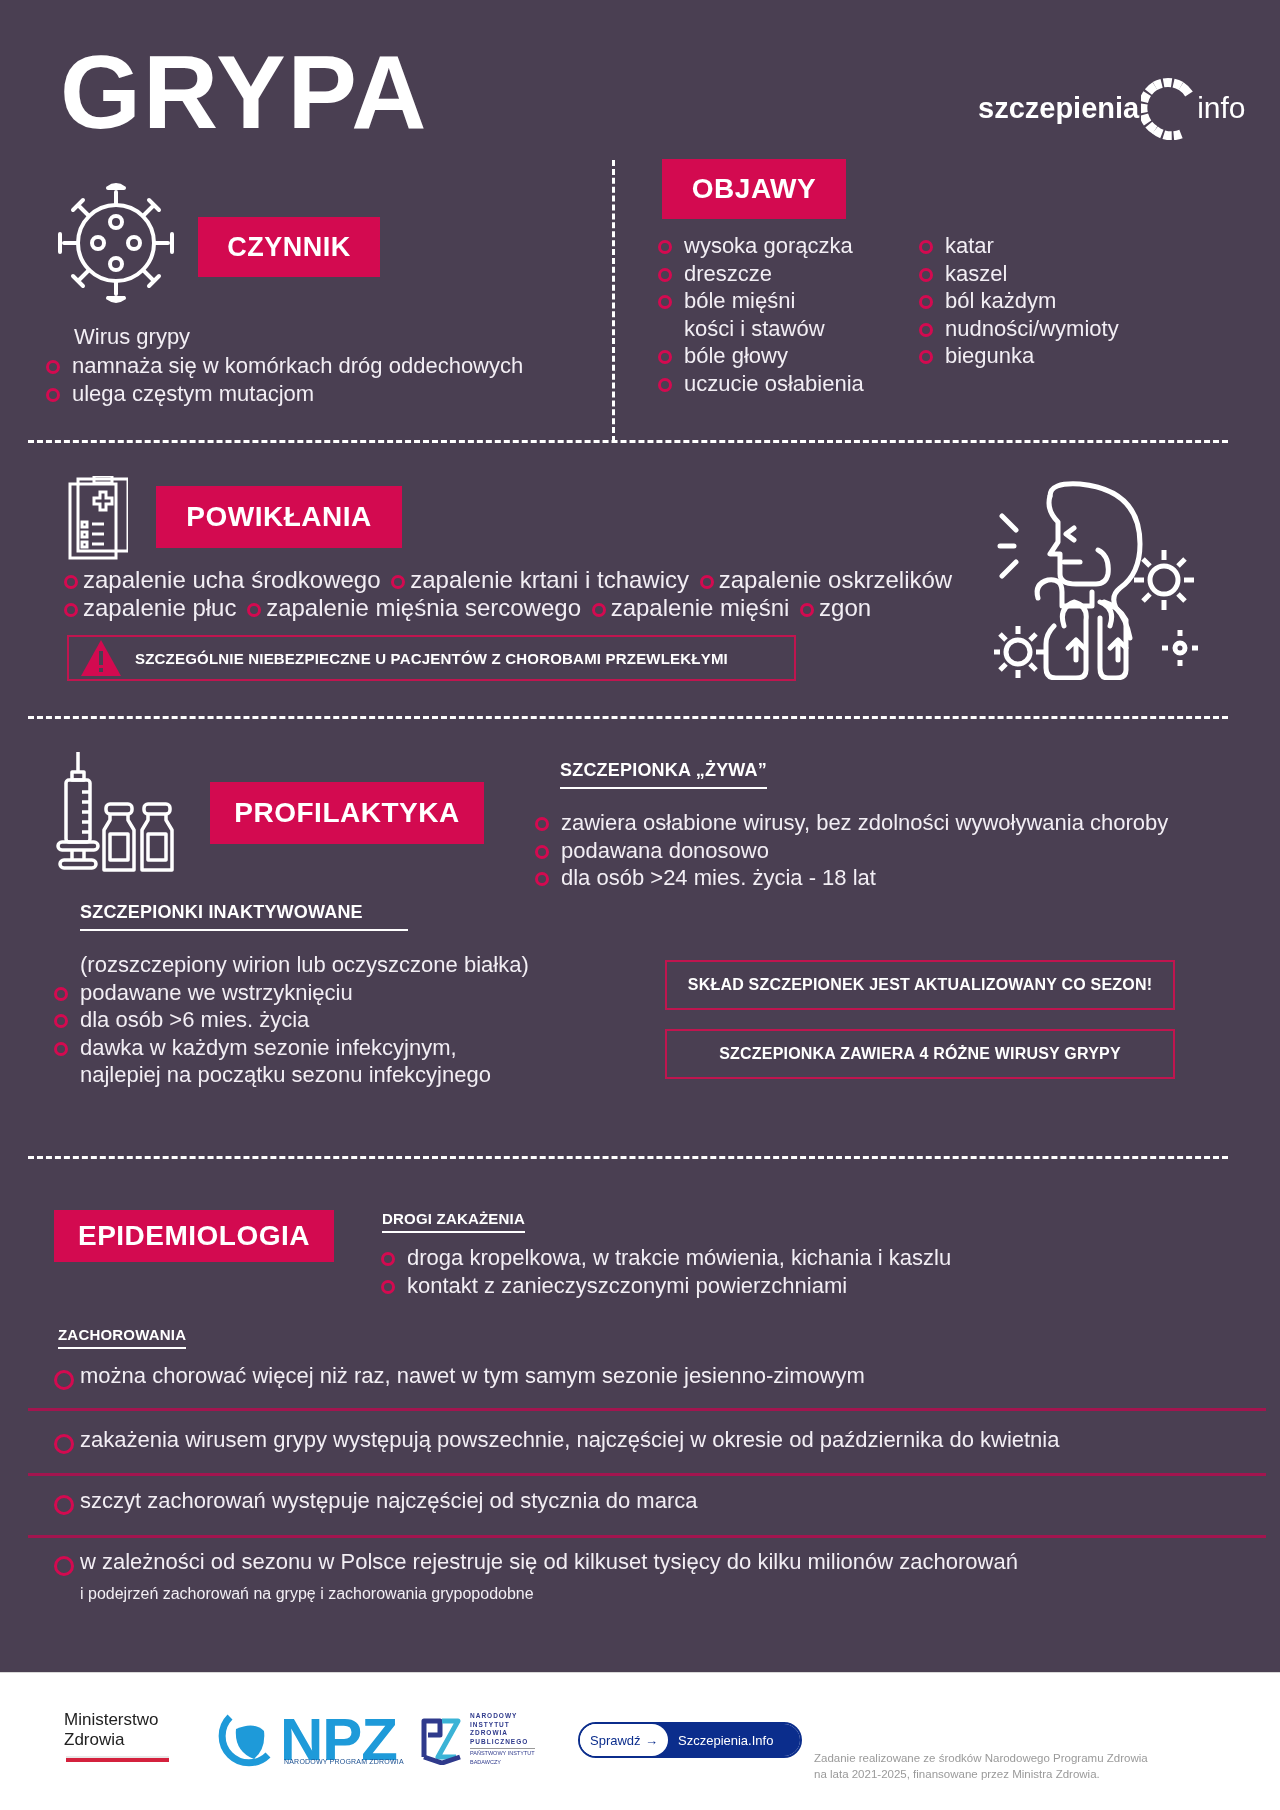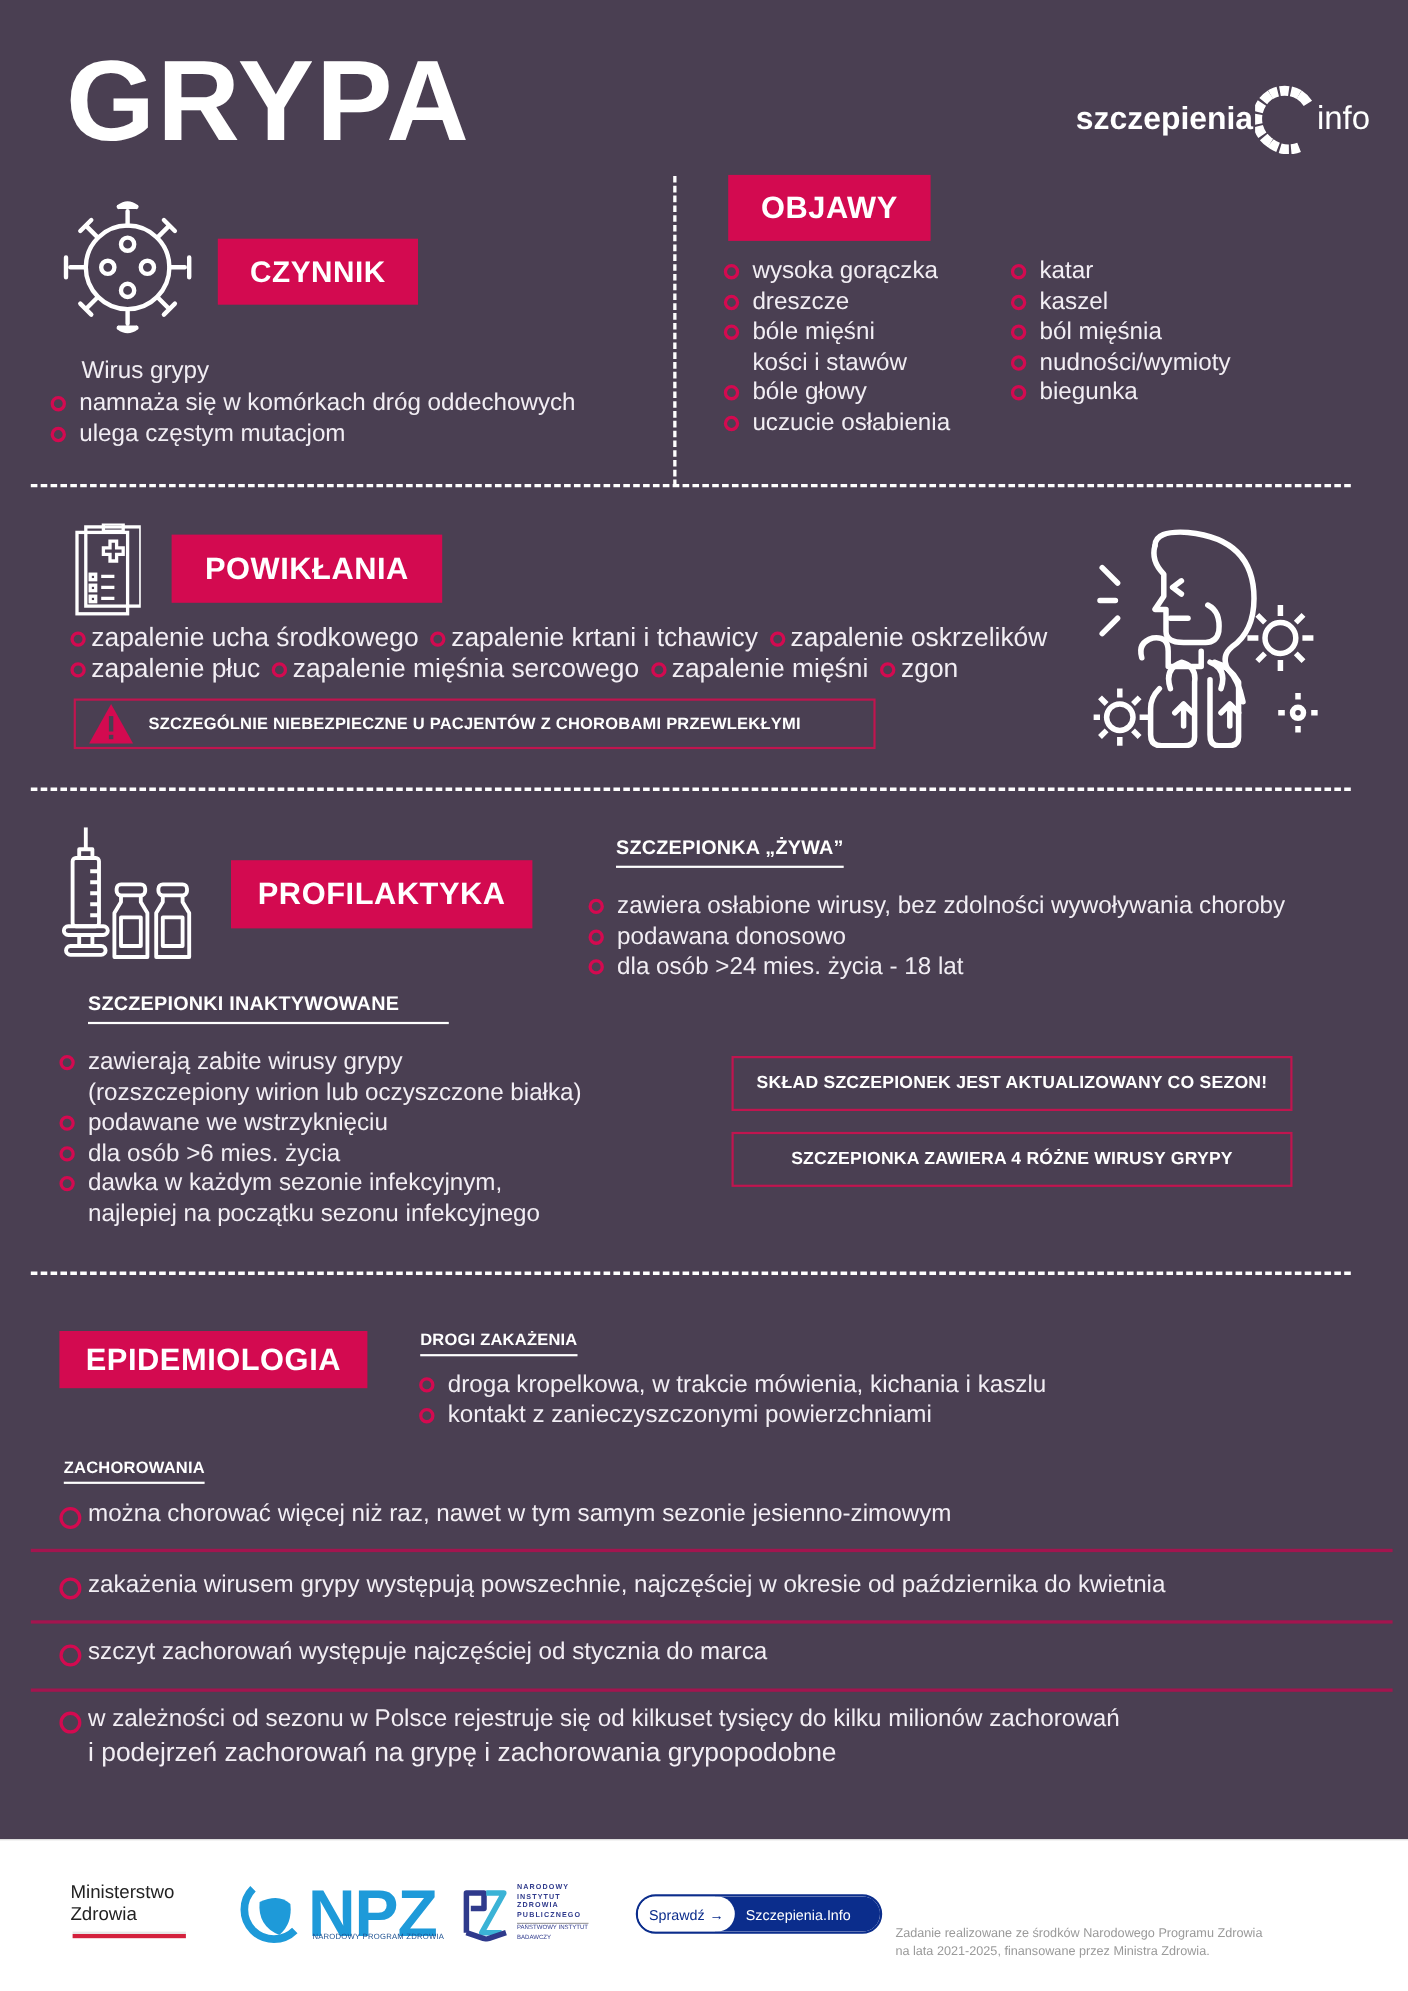--- a/index.html
+++ b/index.html
@@ -104,21 +104,21 @@
   <li>wysoka gorączka</li>
   <li>dreszcze</li>
   <li>bóle mięśni</li>
   <li class="cont">kości i stawów</li>
   <li>bóle głowy</li>
   <li>uczucie osłabienia</li>
 </ul>
 <ul class="abs bullet-list" style="left:917px;top:232px">
   <li>katar</li>
   <li>kaszel</li>
-  <li>ból mięśnia</li>
+  <li>ból każdym</li>
   <li>nudności/wymioty</li>
   <li>biegunka</li>
 </ul>
 
 <div class="abs dash-h" style="left:28px;top:440px;width:1200px"></div>
 
 <svg class="abs" style="left:68px;top:476px;width:60px;height:84px" viewBox="0 0 60 84">
   <g fill="none" stroke="#fff" stroke-width="3">
     <rect x="2" y="8" width="46" height="74"></rect>
     <rect x="10" y="3" width="50" height="72"></rect>
@@ -192,21 +192,20 @@
     <rect x="54" y="82" width="18" height="26"></rect>
     <rect x="88" y="52" width="26" height="10" rx="4"></rect>
     <path d="M92 62 v6 l-6 10 v40 h30 v-40 l-6 -10 v-6"></path>
     <rect x="92" y="82" width="18" height="26"></rect>
   </g>
 </svg>
 <div class="abs tag" style="left:210px;top:782px;width:274px;height:62px;font-size:28px">PROFILAKTYKA</div>
 
 <div class="abs subhead" style="left:80px;top:902px;width:328px">SZCZEPIONKI INAKTYWOWANE</div>
 <ul class="abs bullet-list" style="left:52px;top:951px">
-  <li>zawierają zabite wirusy grypy</li>
   <li class="cont">(rozszczepiony wirion lub oczyszczone białka)</li>
   <li>podawane we wstrzyknięciu</li>
   <li>dla osób &gt;6 mies. życia</li>
   <li>dawka w każdym sezonie infekcyjnym,</li>
   <li class="cont">najlepiej na początku sezonu infekcyjnego</li>
 </ul>
 
 <div class="abs subhead" style="left:560px;top:760px">SZCZEPIONKA „ŻYWA”</div>
 <ul class="abs bullet-list" style="left:533px;top:809px">
   <li>zawiera osłabione wirusy, bez zdolności wywoływania choroby</li>
@@ -226,21 +225,21 @@
 </ul>
 
 <div class="abs subhead" style="left:58px;top:1326px;font-size:15px;padding-bottom:4px">ZACHOROWANIA</div>
 <div class="zach-item" style="top:1360px">można chorować więcej niż raz, nawet w tym samym sezonie jesienno-zimowym</div>
 <div class="pink-rule" style="top:1408px"></div>
 <div class="zach-item" style="top:1424px">zakażenia wirusem grypy występują powszechnie, najczęściej w okresie od października do kwietnia</div>
 <div class="pink-rule" style="top:1473px"></div>
 <div class="zach-item" style="top:1485px">szczyt zachorowań występuje najczęściej od stycznia do marca</div>
 <div class="pink-rule" style="top:1535px"></div>
 <div class="zach-item" style="top:1546px">w zależności od sezonu w Polsce rejestruje się od kilkuset tysięcy do kilku milionów zachorowań</div>
-<div class="abs" style="left:80px;top:1578px;font-size:24px;line-height:32px;color:#f2eef4">i podejrzeń zachorowań na grypę i zachorowania grypopodobne</div>
+<div class="abs" style="left:80px;top:1578px;font-size:16px;line-height:32px;color:#f2eef4">i podejrzeń zachorowań na grypę i zachorowania grypopodobne</div>
 
 <div class="footer"></div>
 <div class="abs mz">
   <div>Ministerstwo</div>
   <div>Zdrowia</div>
 </div>
 <div class="abs mz-flag"></div>
 
 <div class="abs npz">
   <svg style="width:58px;height:58px;margin-right:6px" viewBox="0 0 58 58">

